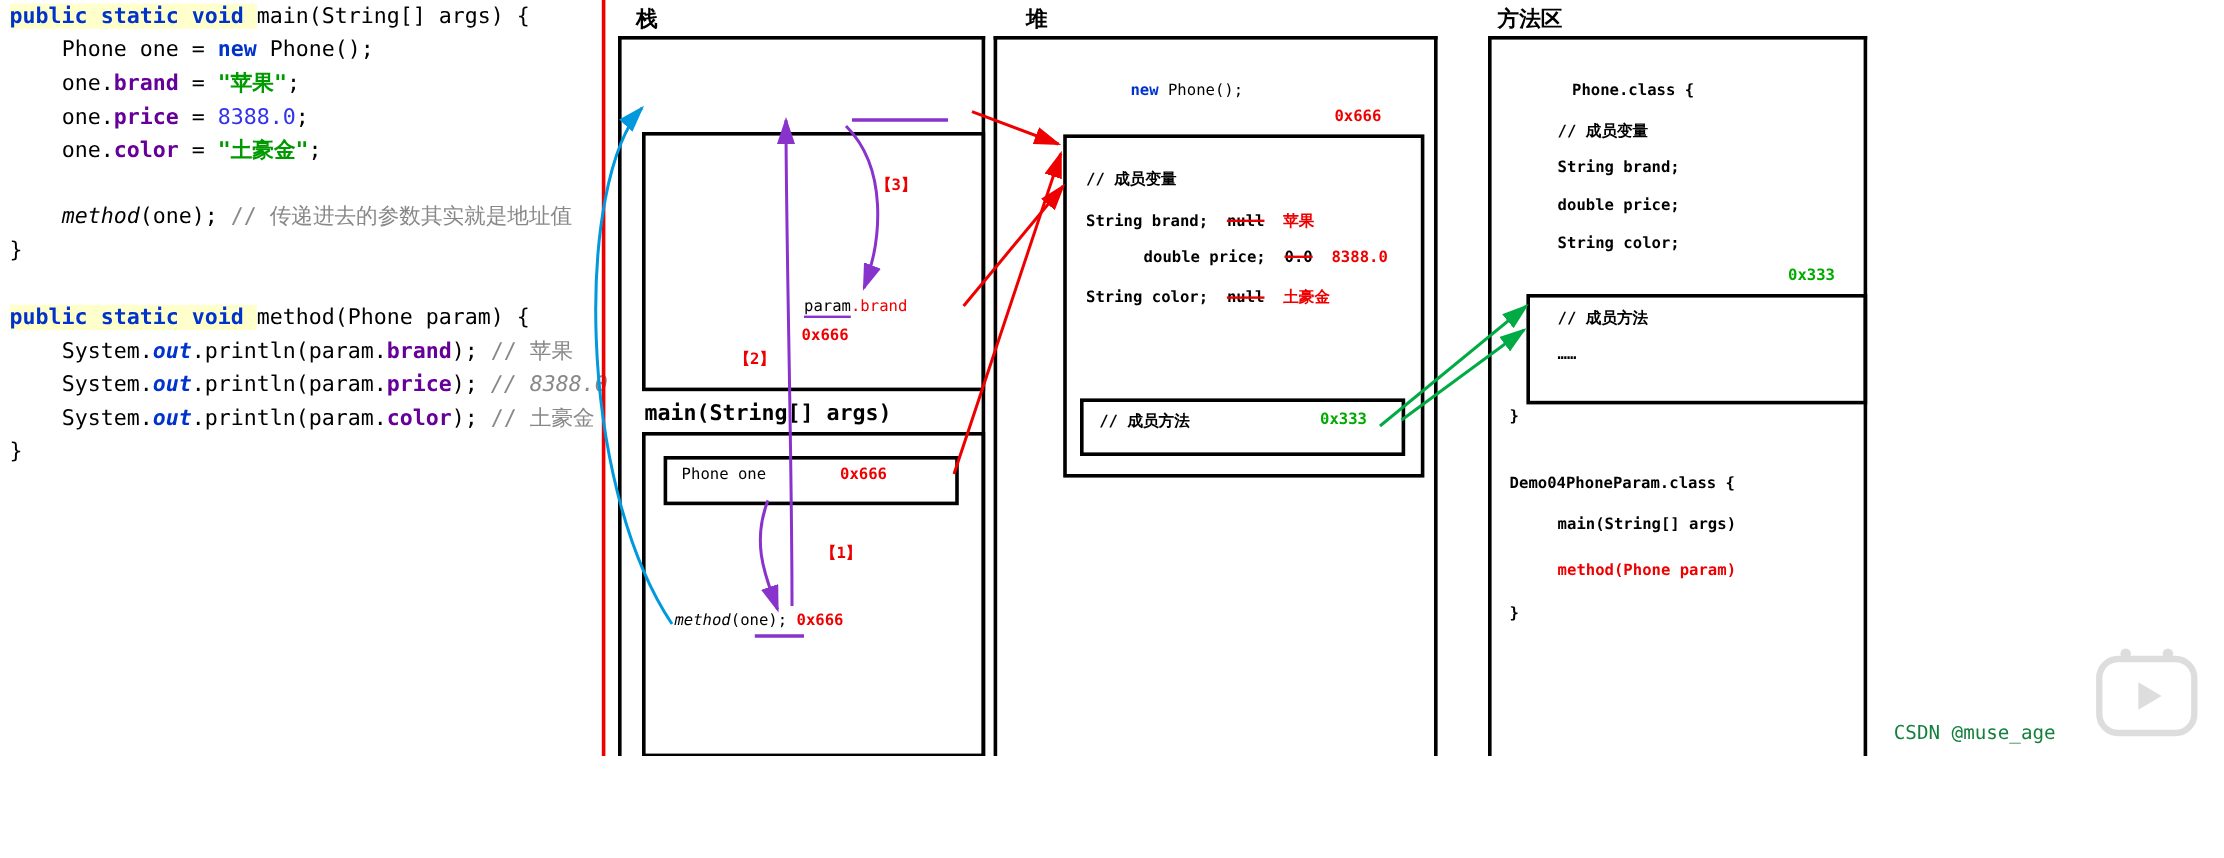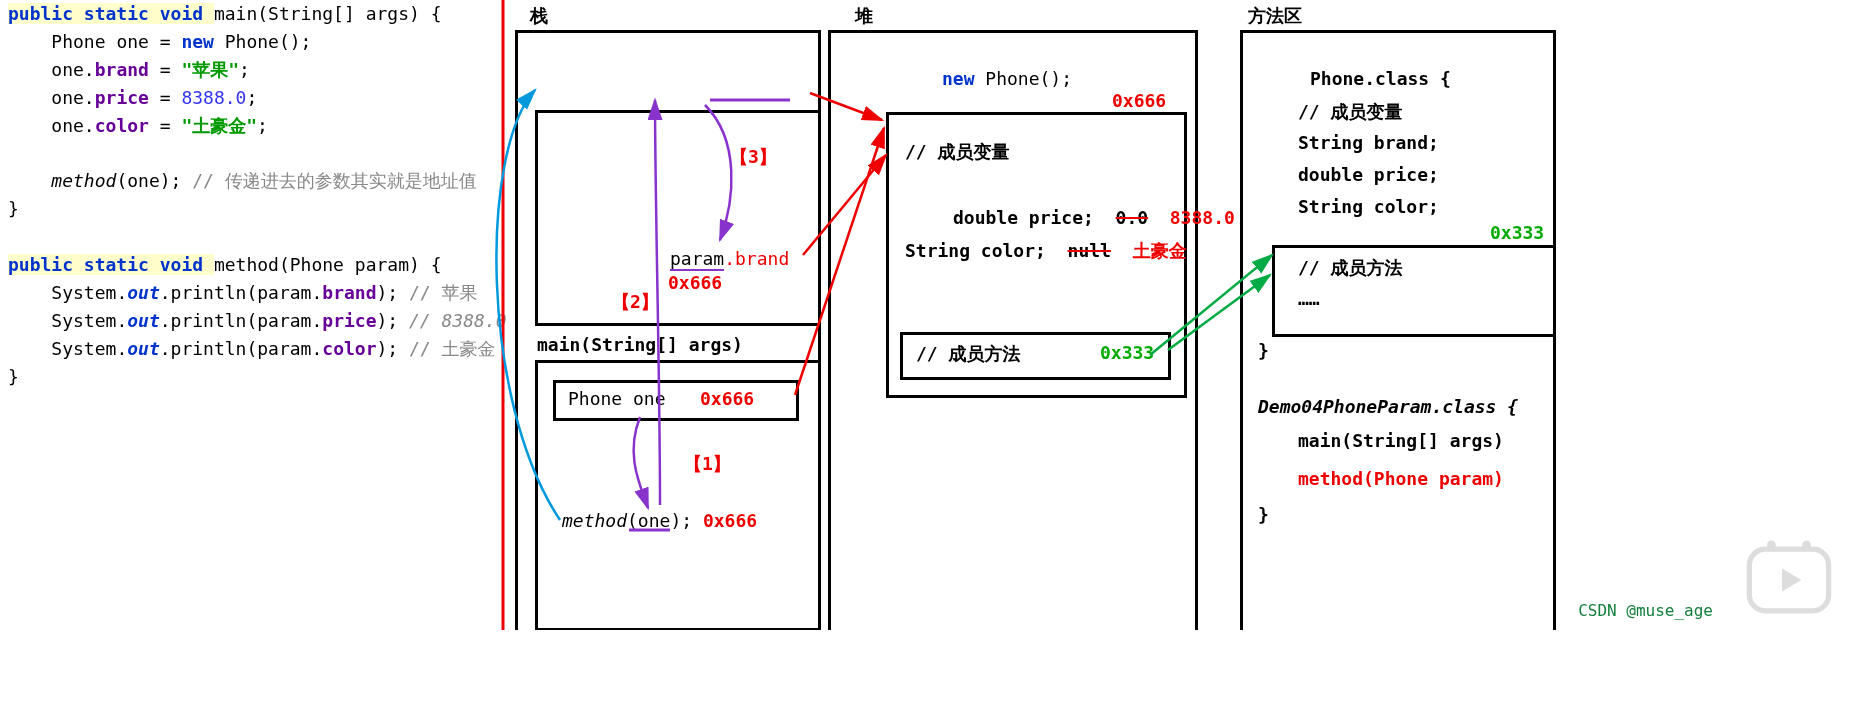--- a/index.html
+++ b/index.html
@@ -16,21 +16,21 @@
   .hl{background:#ffffcc;}
   .red{color:#ee0000;}
   .green{color:#00aa00;}
   .strike{text-decoration:line-through;text-decoration-color:#ee0000;text-decoration-thickness:2px;}
   .b{font-weight:bold;}
   .it{font-style:italic;}
   .code{position:absolute;left:8px;top:0;width:500px;font-family:Consolas,monospace;font-size:18px;line-height:1.55;white-space:pre;}
   .note{position:absolute;left:24px;top:390px;font-size:18px;font-weight:bold;line-height:1.9;}
   .sec-title{position:absolute;font-weight:bold;font-size:18px;}
   .panel{position:absolute;border:3px solid #000;}
-  .anno{position:absolute;font-family:Consolas,"Microsoft YaHei",monospace;font-size:18px;}
+  .anno{position:absolute;font-family:Consolas,"Microsoft YaHei",monospace;font-size:13px;}
   .frame-title{position:absolute;font-weight:bold;font-size:18px;}
   .watermark{position:absolute;right:140px;bottom:10px;color:#15803d;font-size:16px;}
   .logo{position:absolute;right:20px;bottom:10px;width:88px;height:80px;}
   .logo svg{position:static;}
 </style>
 </head>
 <body>
 <div id="stage">
 
 <div class="code"><span class="kw hl">public static void </span><span>main</span><span>(String[] args) {</span>
@@ -73,20 +73,23 @@
   <span class="it">method</span><span>(one);</span> <span class="red b">0x666</span>
 </div>
 
 <div class="panel" style="left:828px;top:30px;width:364px;height:668px;border-bottom:none;"></div>
 <div class="anno" style="left:942px;top:68px;">
   <span class="kw">new</span><span> Phone();</span>
 </div>
 <div class="anno red b" style="left:1112px;top:90px;">0x666</div>
 <div class="panel" style="left:886px;top:112px;width:295px;height:280px;"></div>
 <div class="anno b" style="left:905px;top:140px;">// 成员变量</div>
+<div class="anno b" style="left:905px;top:175px;">
+  <span>String brand;</span>&nbsp;&nbsp;<span class="strike">null</span>&nbsp;&nbsp;<span class="red">苹果</span>
+</div>
 <div class="anno b" style="left:905px;top:207px;margin-left:48px;">
   <span>double price;</span>&nbsp;&nbsp;<span class="strike">0.0</span>&nbsp;&nbsp;<span class="red">8388.0</span>
 </div>
 <div class="anno b" style="left:905px;top:239px;">
   <span>String color;</span>&nbsp;&nbsp;<span class="strike">null</span>&nbsp;&nbsp;<span class="red">土豪金</span>
 </div>
 <div class="panel" style="left:900px;top:332px;width:265px;height:42px;"></div>
 <div class="anno b" style="left:916px;top:342px;">// 成员方法</div>
 <div class="anno green b" style="left:1100px;top:342px;">0x333</div>
 
@@ -95,21 +98,21 @@
 <div class="anno b" style="left:1298px;top:100px;">// 成员变量</div>
 <div class="anno b" style="left:1298px;top:132px;">String brand;</div>
 <div class="anno b" style="left:1298px;top:164px;">double price;</div>
 <div class="anno b" style="left:1298px;top:196px;">String color;</div>
 <div class="anno green b" style="left:1490px;top:222px;">0x333</div>
 <div class="panel" style="left:1272px;top:245px;width:278px;height:86px;"></div>
 <div class="anno b" style="left:1298px;top:256px;">// 成员方法</div>
 <div class="anno b" style="left:1298px;top:288px;">……</div>
 <div class="anno b" style="left:1258px;top:340px;">}</div>
 
-<div class="anno b" style="left:1258px;top:396px;font-style:italic;">Demo04PhoneParam.class {</div>
+<div class="anno b" style="left:1258px;top:396px;">Demo04PhoneParam.class {</div>
 <div class="anno b" style="left:1298px;top:430px;">main(String[] args)</div>
 <div class="anno red b" style="left:1298px;top:468px;">method(Phone param)</div>
 <div class="anno b" style="left:1258px;top:504px;">}</div>
 
 <svg width="1853" height="715">
   <defs>
     <marker id="aRed" markerWidth="10" markerHeight="10" refX="8" refY="3" orient="auto">
       <path d="M0,0 L9,3 L0,6 Z" fill="#ee0000"></path>
     </marker>
     <marker id="aBlue" markerWidth="10" markerHeight="10" refX="8" refY="3" orient="auto">

